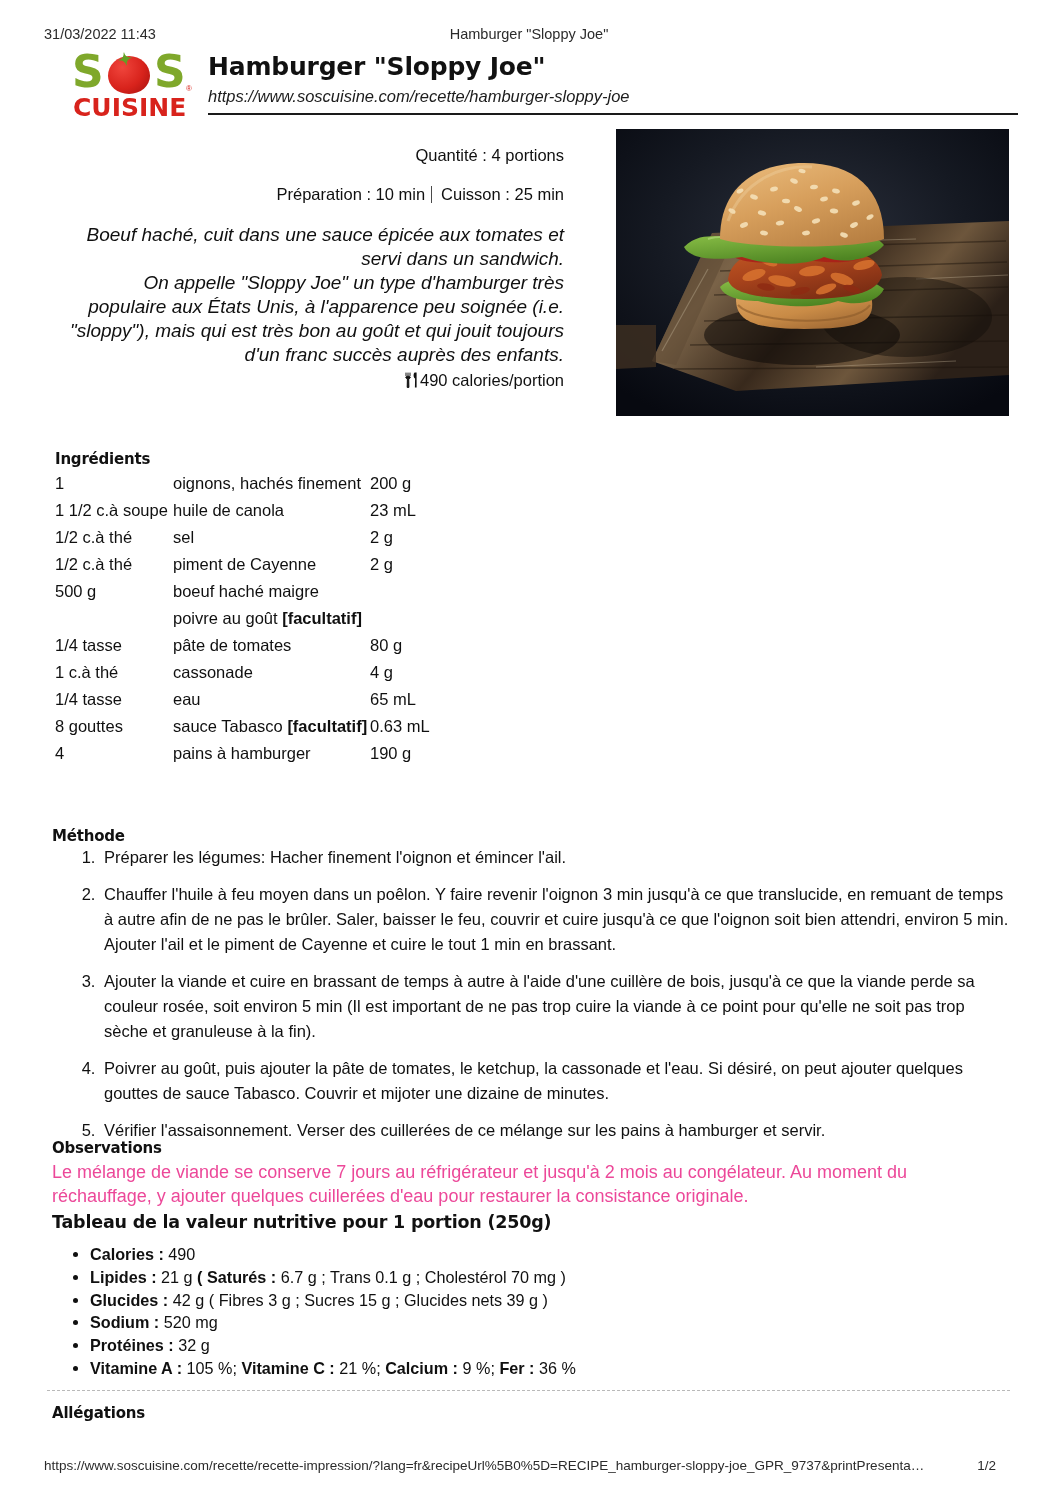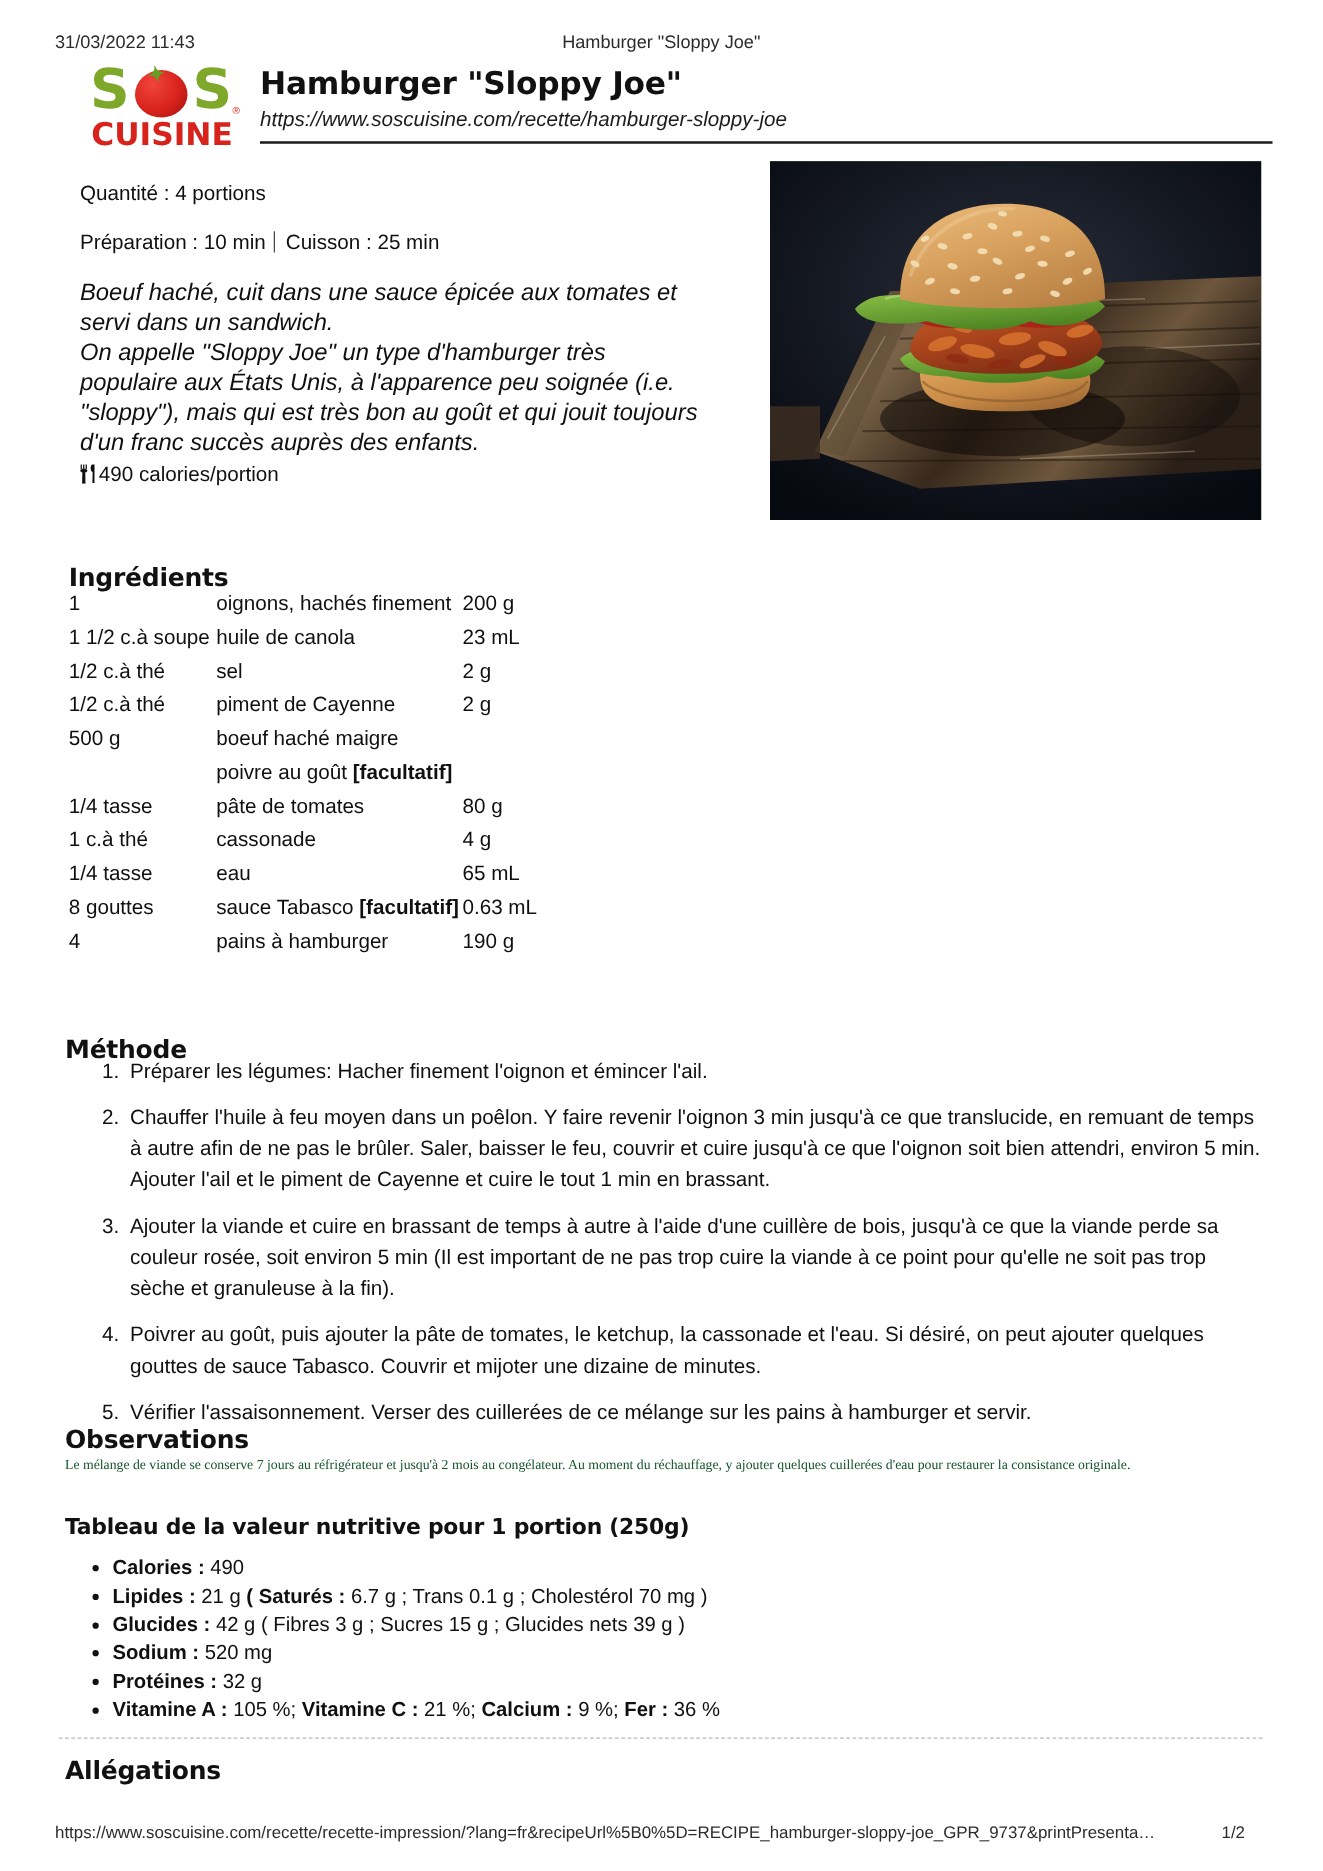--- a/index.html
+++ b/index.html
@@ -142,20 +142,21 @@
     height: 0;
     border-top: 2.5px solid #1a1a1a;
   }
 
   
   .meta {
     position: absolute;
     left: 64px;
     top: 145px;
     width: 500px;
+    text-align: right;
   }
   .meta-line {
     font-size: 16.5px;
     line-height: 21px;
     color: #101010;
     margin-bottom: 18px;
   }
   .sep-bar {
     display: inline-block;
     width: 1px;
@@ -194,21 +195,21 @@
     height: 287px;
     overflow: hidden;
     background: #0b0d12;
   }
   .photo svg { display: block; }
 
   
   .section-h {
     position: absolute;
     font-family: "DejaVu Sans", sans-serif;
-    font-size: 20px;
+    font-size: 15px;
     font-weight: bold;
     color: #111111;
     letter-spacing: -0.2px;
   }
 
   
   .ingredients {
     position: absolute;
     left: 55px;
     top: 470px;
@@ -246,24 +247,23 @@
   }
 
   
   .observations {
     position: absolute;
     left: 52px;
     top: 1160px;
     width: 955px;
   }
   .obs-text {
-    font-size: 11px;
+    font-size: 18px;
     line-height: 24px;
-    color: #14532d;
-    font-family: Liberation Serif, serif;
+    color: #ec4899;
   }
 
   
   .nutrition {
     position: absolute;
     left: 52px;
     top: 1243px;
     width: 955px;
   }
   .nutrition ul {

